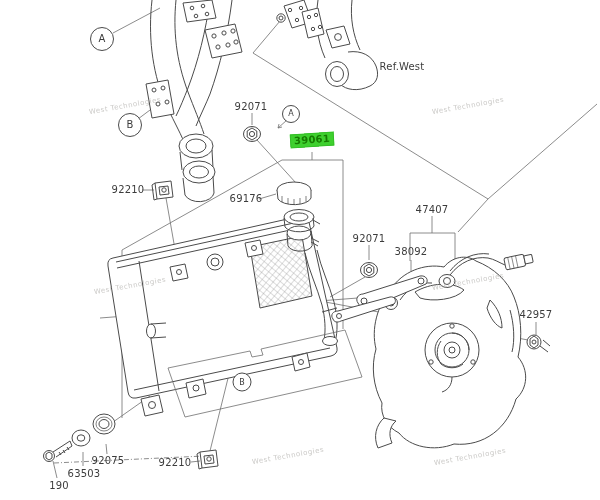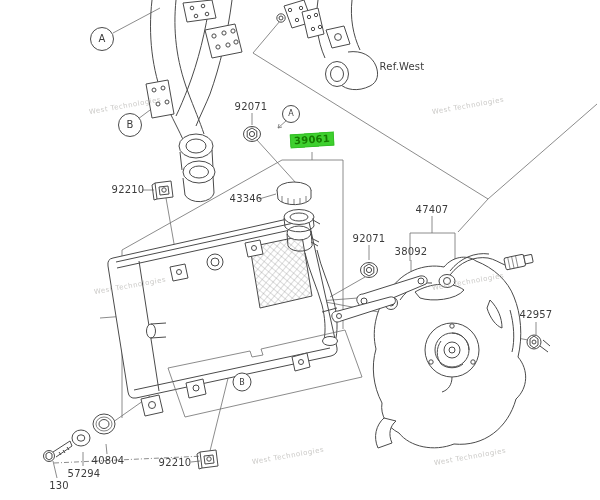--- a/index.html
+++ b/index.html
@@ -218,28 +218,28 @@
       <ellipse cx="104" cy="424" rx="11" ry="10" fill="#fff"></ellipse>
       <ellipse cx="104" cy="424" rx="8" ry="7" stroke-width="0.7"></ellipse>
       <ellipse cx="104" cy="424" rx="5" ry="4.5"></ellipse>
     </g>
   </svg>
 
   <div class="plabel" style="left:402px;top:67px">Ref.West</div>
   <div class="plabel" style="left:251px;top:107px">92071</div>
   <div class="plabel hl" style="left:312px;top:140px">39061</div>
   <div class="plabel" style="left:128px;top:190px">92210</div>
-  <div class="plabel" style="left:246px;top:199px">43346</div>
+  <div class="plabel" style="left:246px;top:199px">69176</div>
   <div class="plabel" style="left:432px;top:210px">47407</div>
   <div class="plabel" style="left:369px;top:239px">92071</div>
   <div class="plabel" style="left:411px;top:252px">38092</div>
   <div class="plabel" style="left:536px;top:315px">42957</div>
-  <div class="plabel" style="left:108px;top:461px">40804</div>
-  <div class="plabel" style="left:84px;top:474px">57294</div>
-  <div class="plabel" style="left:59px;top:486px">130</div>
+  <div class="plabel" style="left:108px;top:461px">92075</div>
+  <div class="plabel" style="left:84px;top:474px">63503</div>
+  <div class="plabel" style="left:59px;top:486px">190</div>
   <div class="plabel" style="left:175px;top:463px">92210</div>
 
   <div class="callout" style="left:102px;top:39px;width:22px;height:22px;font-size:10px">A</div>
   <div class="callout" style="left:130px;top:125px;width:22px;height:22px;font-size:10px">B</div>
   <div class="callout" style="left:291px;top:114px;width:16px;height:16px;font-size:8px">A</div>
   <div class="callout" style="left:242px;top:382px;width:17px;height:17px;font-size:8px">B</div>
 
   <div class="wm" style="left:125px;top:106px">West Technologies</div>
   <div class="wm" style="left:468px;top:106px">West Technologies</div>
   <div class="wm" style="left:130px;top:286px">West Technologies</div>

